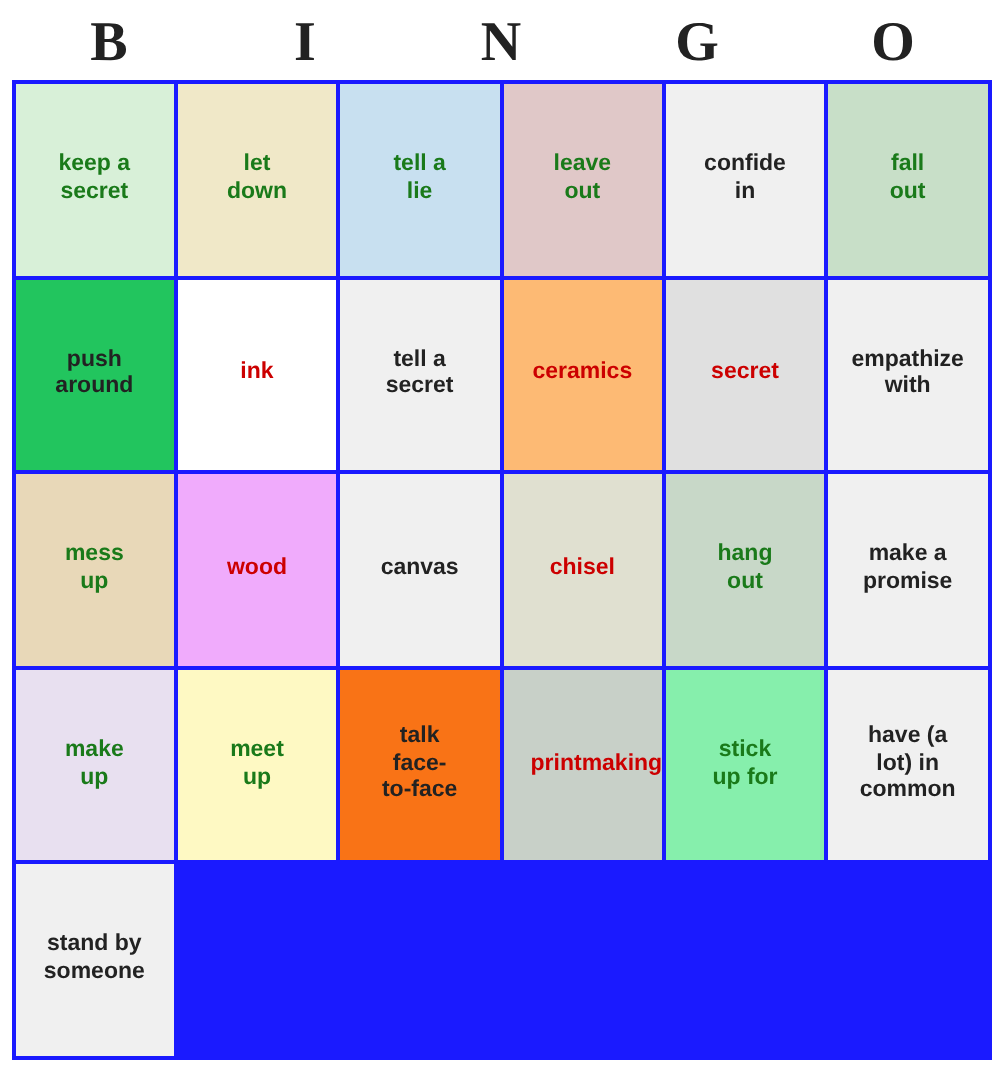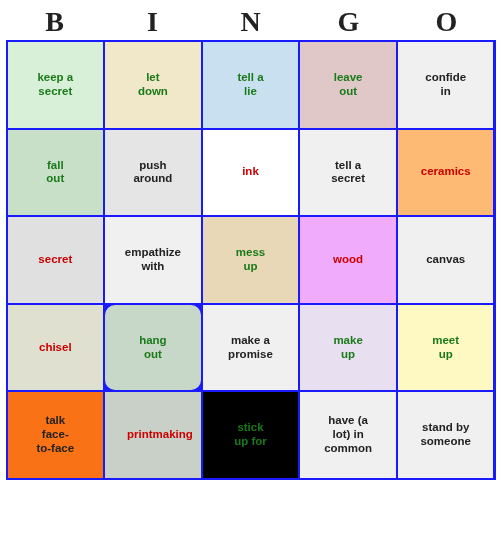--- a/index.html
+++ b/index.html
@@ -21,24 +21,24 @@
     .bingo-letter {
       flex: 1;
       text-align: center;
       font-size: 28px;
       font-weight: bold;
       color: #222;
       font-family: 'Times New Roman', serif;
     }
     .bingo-grid {
       display: grid;
-      grid-template-columns: repeat(5, 1fr);
+      grid-template-columns: repeat(6, 1fr);
       grid-template-rows: repeat(5, 1fr);
       width: 490px;
-      height: 440px;
+      height: 490px;
       border: 2px solid #1a1aff;
       background: #1a1aff;
       gap: 2px;
     }
     .cell {
       background: white;
       display: flex;
       align-items: center;
       justify-content: center;
       position: relative;
@@ -101,21 +101,21 @@
     <div class="cell" style="background: rgb(240, 240, 240);">
       <div class="mixed-cell">
         <div class="cell-text dark">confide<br>in</div>
       </div>
     </div>
     <div class="cell" style="background: rgb(200, 223, 200);">
       <div class="mixed-cell">
         <div class="cell-text green">fall<br>out</div>
       </div>
     </div>
-    <div class="cell" style="background: #e5e5e5;">
+    <div class="cell" style="background: #22c55e;">
       <div class="mixed-cell">
         <div class="cell-text dark">push<br>around</div>
       </div>
     </div>
     <div class="cell" style="background: #ffffff; text-align: right;">
       <div class="mixed-cell">
         <div class="cell-text red">ink</div>
       </div>
     </div>
     <div class="cell" style="background: rgb(240, 240, 240);">
@@ -151,21 +151,21 @@
     <div class="cell" style="background: rgb(240, 240, 240);">
       <div class="mixed-cell">
         <div class="cell-text dark">canvas</div>
       </div>
     </div>
     <div class="cell" style="background: rgb(224, 224, 208);">
       <div class="mixed-cell">
         <div class="cell-text red">chisel</div>
       </div>
     </div>
-    <div class="cell" style="background: rgb(200, 216, 200); border-radius: 10px;">
+    <div class="cell" style="background: rgb(200, 216, 200);">
       <div class="mixed-cell">
         <div class="cell-text green">hang<br>out</div>
       </div>
     </div>
     <div class="cell" style="background: rgb(240, 240, 240);">
       <div class="mixed-cell">
         <div class="cell-text dark">make a<br>promise</div>
       </div>
     </div>
     <div class="cell" style="background: rgb(232, 224, 240);">
@@ -181,21 +181,21 @@
     <div class="cell" style="background: #f97316;">
       <div class="mixed-cell">
         <div class="cell-text dark">talk<br>face-<br>to-face</div>
       </div>
     </div>
     <div class="cell" style="background: rgb(200, 208, 200); padding-left: 16px;">
       <div class="mixed-cell">
         <div class="cell-text red">printmaking</div>
       </div>
     </div>
-    <div class="cell" style="background: #000000;">
+    <div class="cell" style="background: #86efac;">
       <div class="mixed-cell">
         <div class="cell-text green">stick<br>up for</div>
       </div>
     </div>
     <div class="cell" style="background: rgb(240, 240, 240);">
       <div class="mixed-cell">
         <div class="cell-text dark">have (a<br>lot) in<br>common</div>
       </div>
     </div>
     <div class="cell" style="background: rgb(240, 240, 240);">

